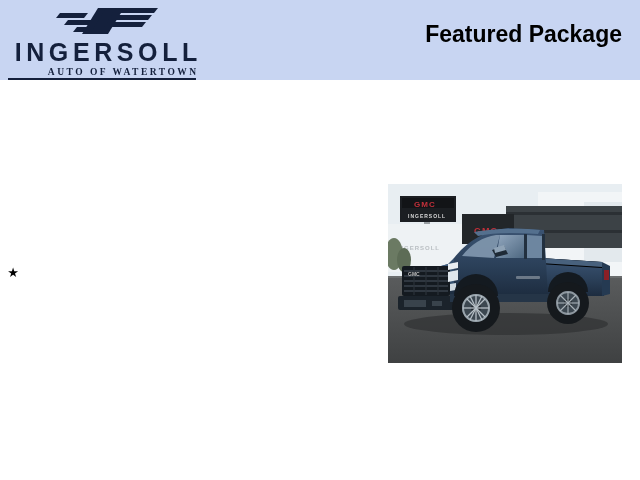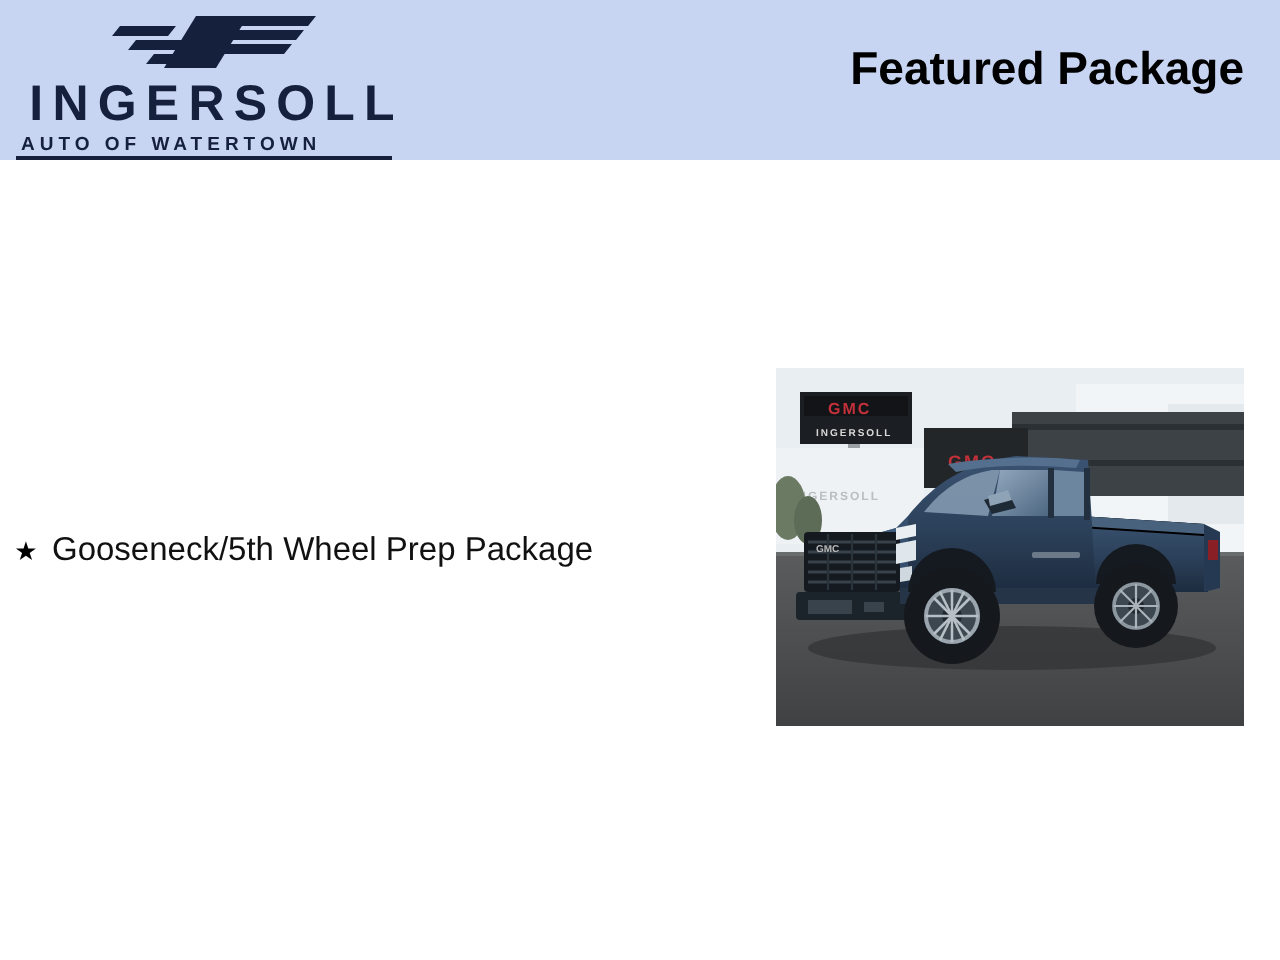--- a/index.html
+++ b/index.html
@@ -50,29 +50,31 @@
     font-weight: bold;
     letter-spacing: 4.6px;
     color: #14203c;
     line-height: 1;
     text-indent: 4.6px;
     font-family: "Liberation Sans", sans-serif;
   }
 
   #brand-tagline {
     position: absolute;
-    left: 0;
+    left: 16px;
     top: 66px;
     width: 196px;
+    text-align: center;
     font-size: 9.5px;
     font-weight: bold;
     letter-spacing: 2.5px;
     color: #14203c;
     line-height: 1;
     text-indent: 2.5px;
+    font-family: Liberation Serif, serif;
   }
 
   #brand-rule {
     position: absolute;
     left: 8px;
     top: 78px;
     width: 188px;
     height: 2px;
     background: #14203c;
   }
@@ -159,21 +161,20 @@
   </div>
 
   <div id="brand-rule"></div>
 
   <div id="page-title">Featured Package</div>
 </div>
 
 <div id="feature-list">
   <div class="feature-row">
     <span class="feature-bullet">★</span>
-    <span class="feature-label">Gooseneck/5th Wheel Prep Package</span>
   </div>
 </div>
 
 <div id="vehicle-photo">
   <svg width="234" height="179" viewBox="0 0 234 179" xmlns="http://www.w3.org/2000/svg">
     <defs>
       <linearGradient id="bodyGrad" x1="0" y1="0" x2="0" y2="1">
         <stop offset="0%" stop-color="#3b5473"></stop>
         <stop offset="55%" stop-color="#2b4059"></stop>
         <stop offset="100%" stop-color="#1d2c3f"></stop>

